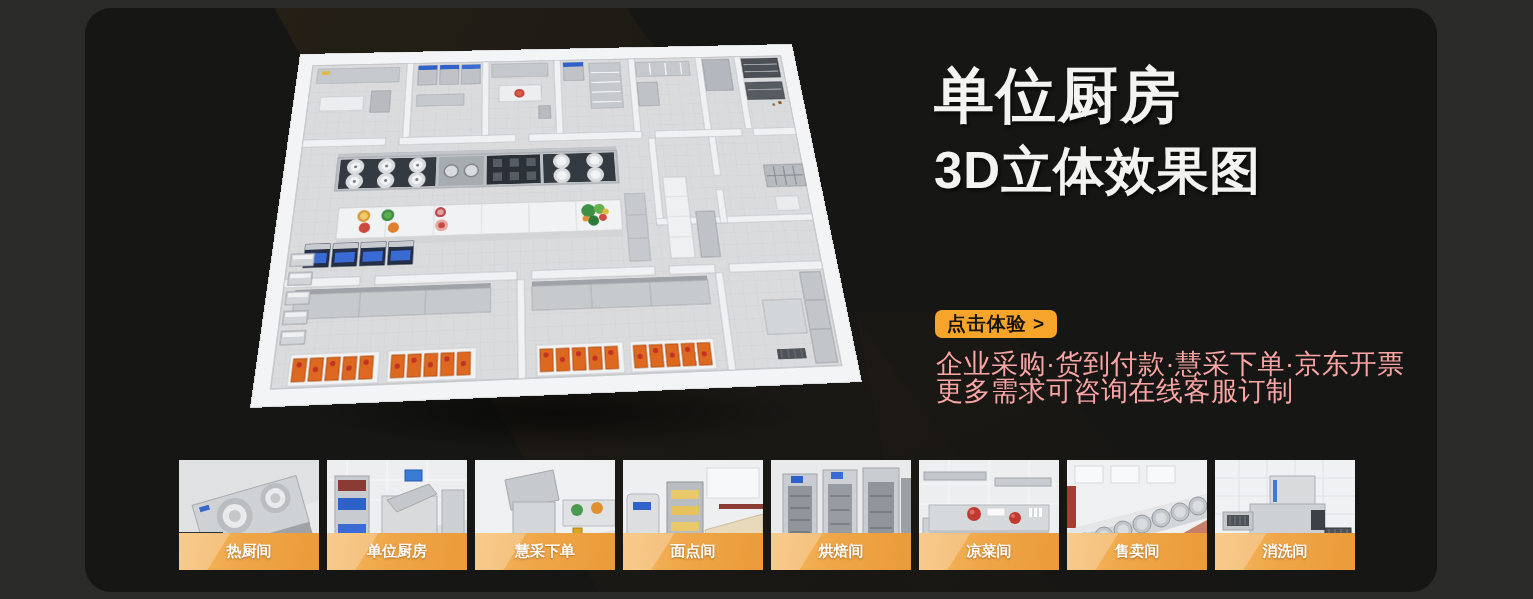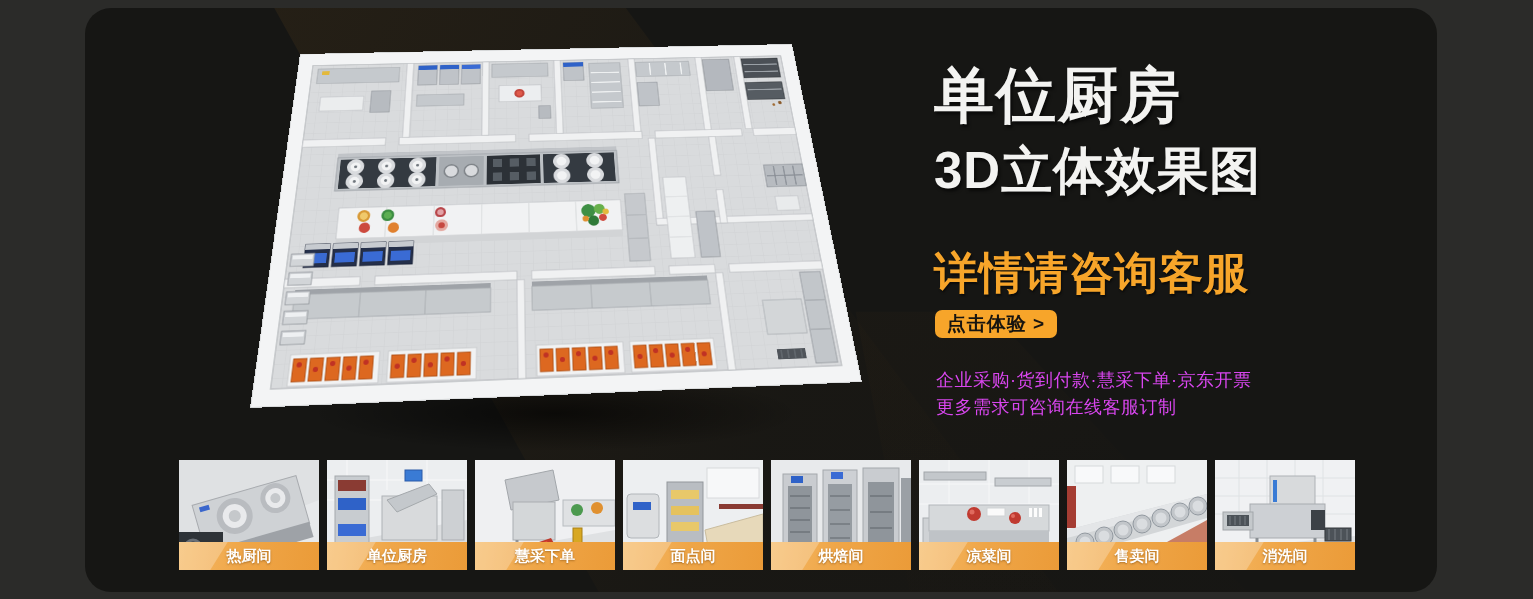--- a/index.html
+++ b/index.html
@@ -44,31 +44,31 @@
     font-weight:800; color:#f7a52a; letter-spacing:1px;
     text-shadow:1px 2px 2px rgba(0,0,0,0.5);
   }
   .cta {
     position:absolute; left:935px; top:310px; width:122px; height:28px;
     background:#f7a52a; color:#161410; font-size:19px; font-weight:700;
     display:flex; align-items:center; justify-content:center; letter-spacing:1px;
     border:none; cursor:pointer; border-radius:7px;
   }
   .desc {
-    position:absolute; left:936px; top:367px; color:#d946ef; font-size:18px;
+    position:absolute; left:936px; top:351px; color:#fca5a5; font-size:27px;
     line-height:27px; letter-spacing:0.5px;
   }
   .thumbs { position:absolute; left:179px; top:460px; display:flex; gap:8px; }
   .thumb {
     width:140px; height:110px; position:relative; overflow:hidden;
     background:#e9eaec; flex:0 0 auto; cursor:pointer;
   }
   .thumb svg { display:block; }
   .thumb-label {
-    position:absolute; left:0; right:0; bottom:0; height:28px; overflow:hidden;
+    position:absolute; left:0; right:0; bottom:0; height:37px; overflow:hidden;
     background:linear-gradient(100deg,#f6ba66 0%, #efa648 45%, #eb9b38 100%);
     display:flex; align-items:center; justify-content:center;
     color:#ffffff; font-size:15px; font-weight:700;
     text-shadow:0 1px 2px rgba(96,52,0,0.5);
   }
   .thumb-label::before {
     content:""; position:absolute; left:-16px; top:0; bottom:0; width:56px;
     background:rgba(255,255,255,0.26); transform:skewX(-32deg);
   }
   .thumb-label span { position:relative; }
@@ -352,21 +352,20 @@
           </g>
         </g>
       </svg>
     </div>
   </div>
 
   <div class="hero-title">
     <div class="l1">单位厨房</div>
     <div class="l2">3D立体效果图</div>
   </div>
-  <div class="subtitle">详情请咨询客服</div>
   <button class="cta">点击体验 &gt;</button>
   <div class="desc">
     <div>企业采购·货到付款·慧采下单·京东开票</div>
     <div>更多需求可咨询在线客服订制</div>
   </div>
 
   <div class="thumbs">
 
     <div class="thumb">
       <svg width="140" height="110" viewBox="0 0 140 110">

